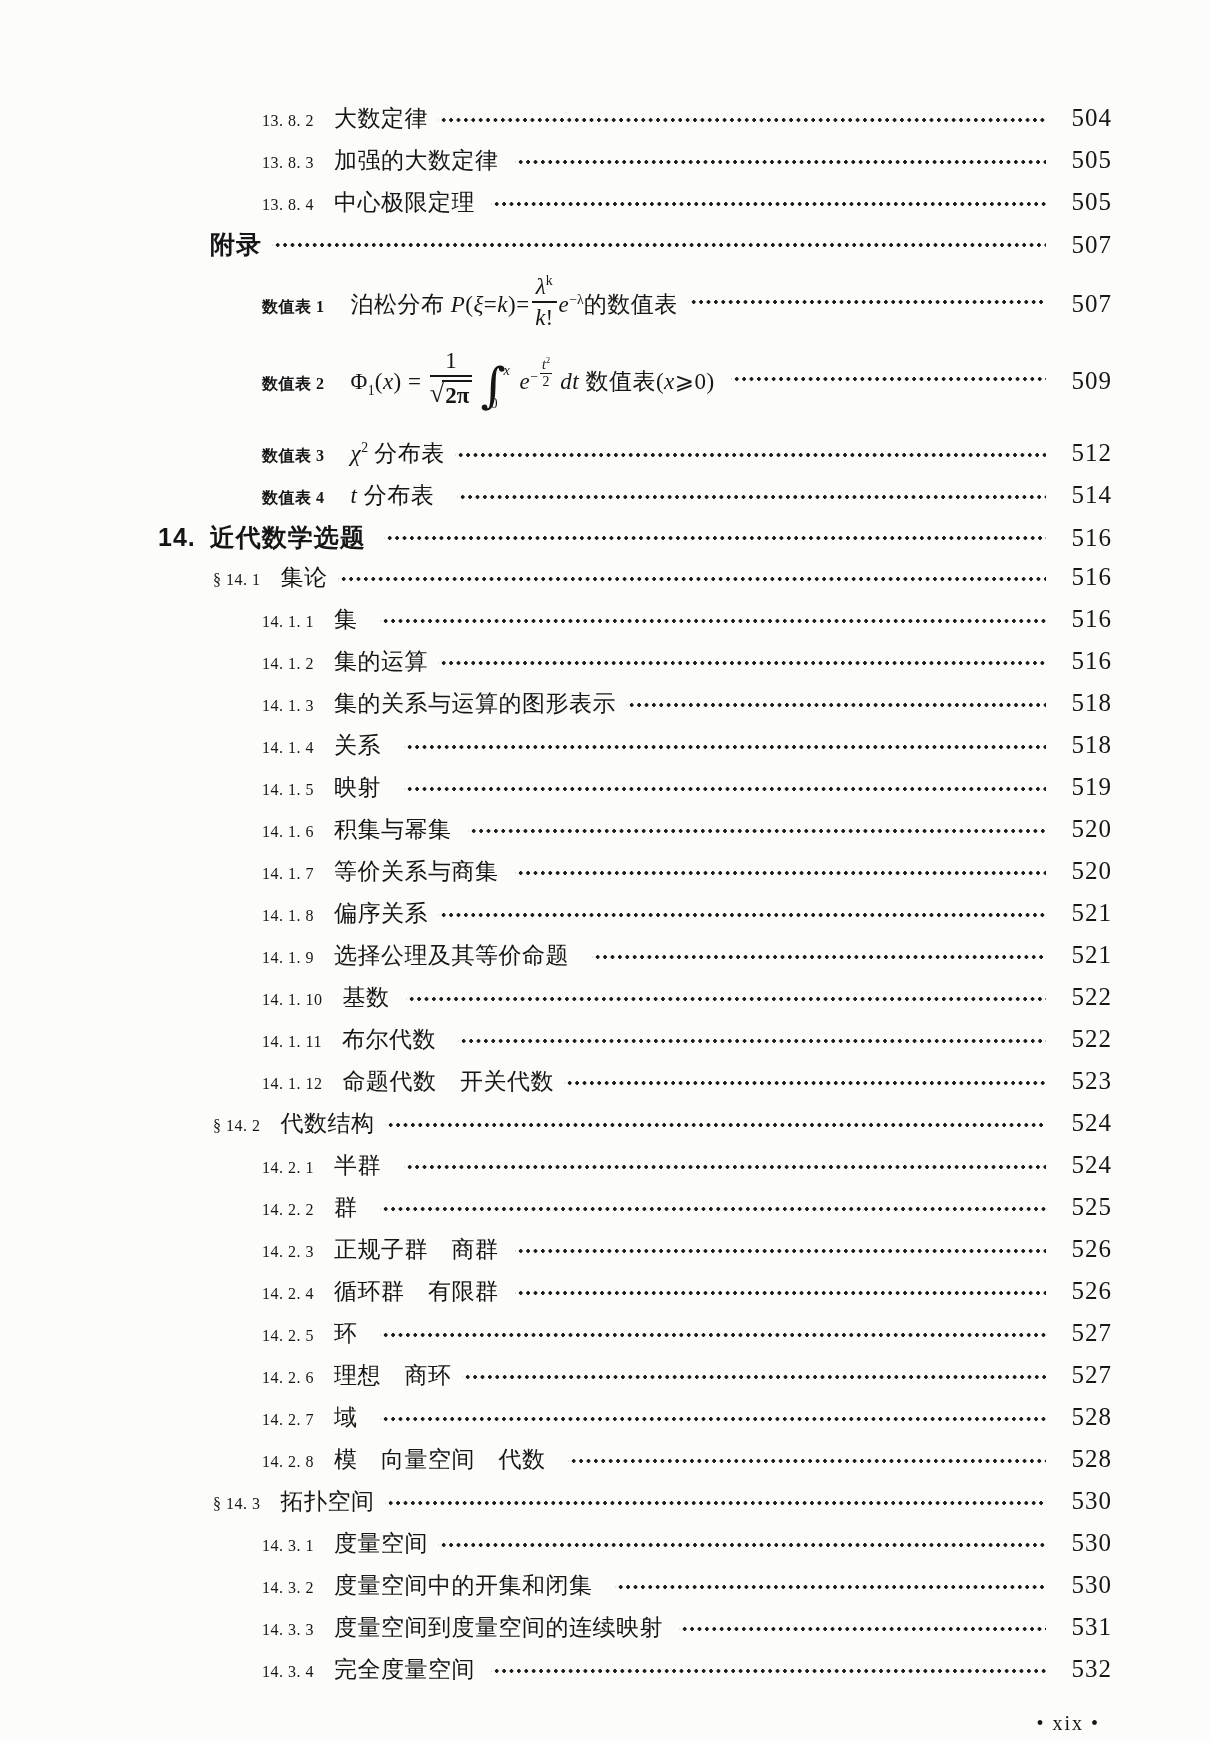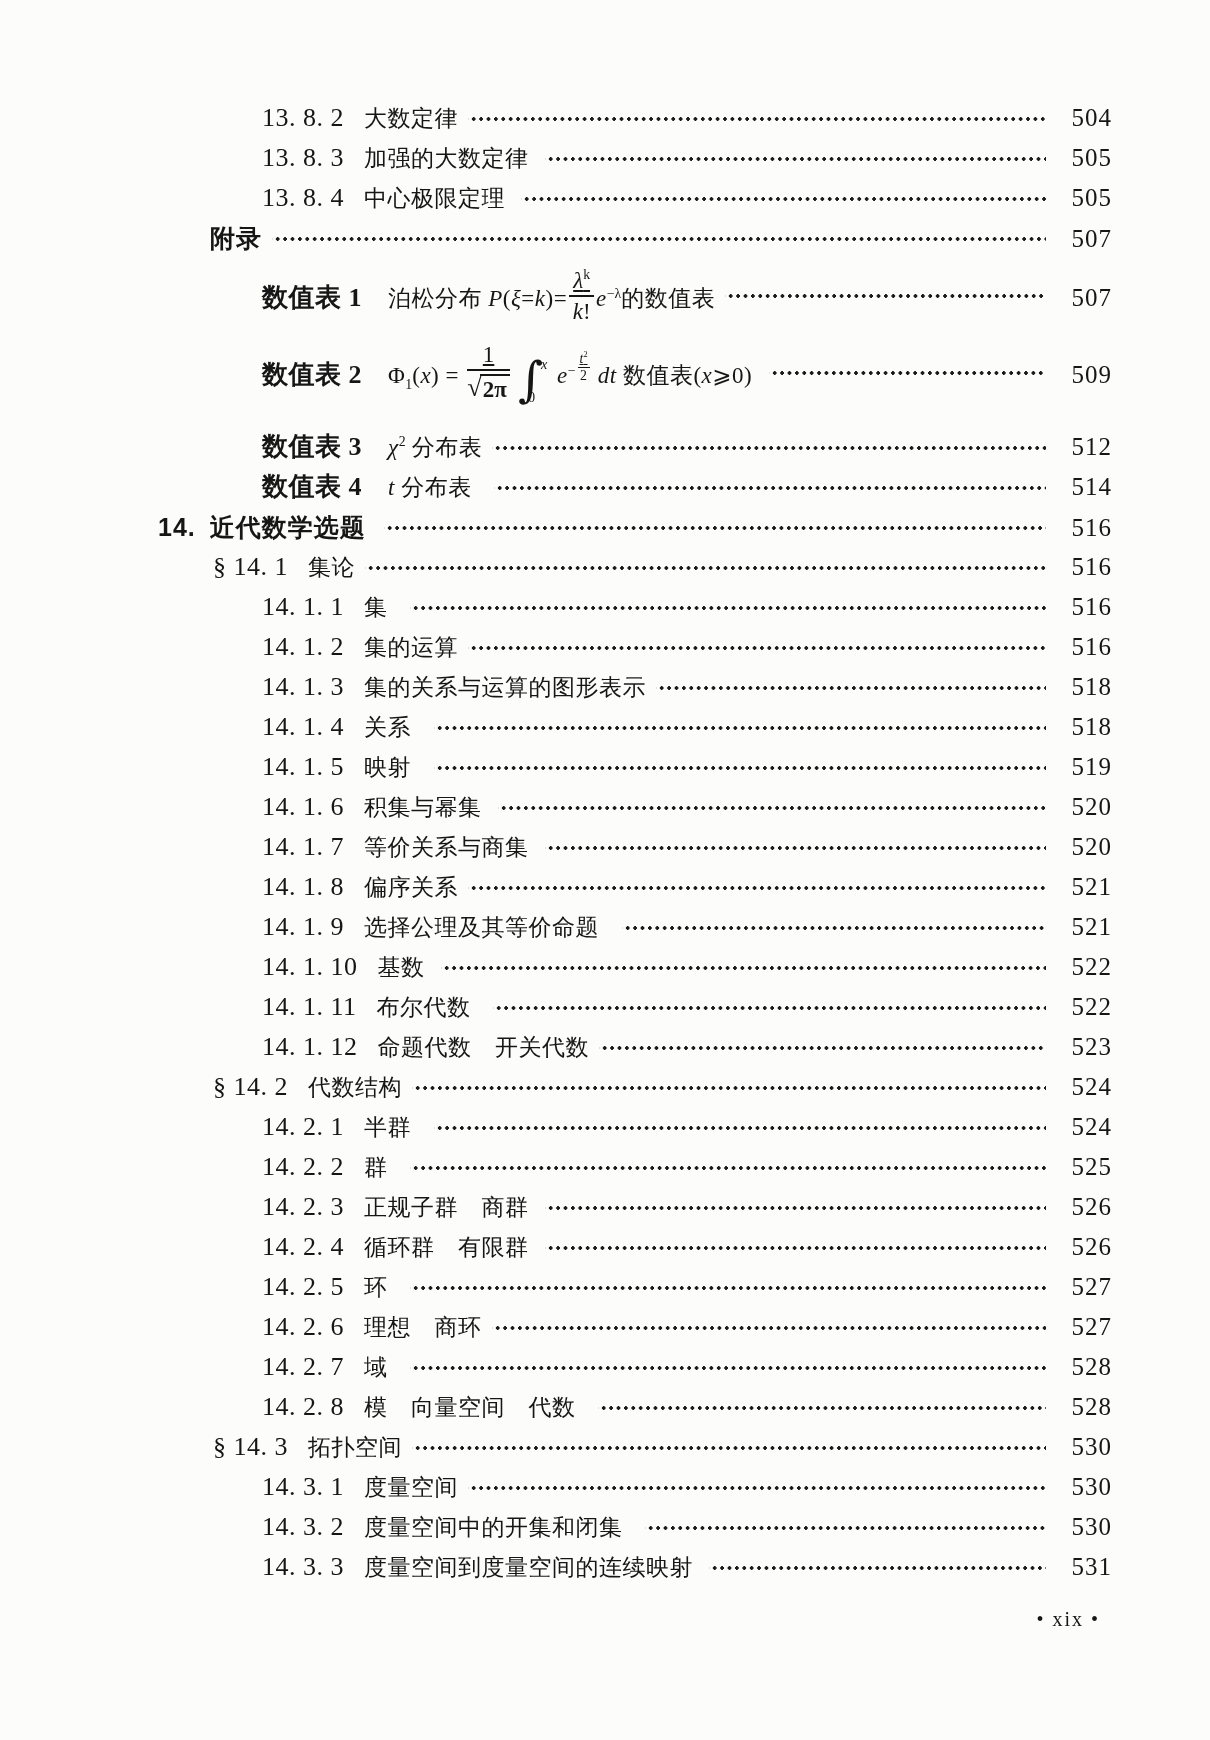--- a/index.html
+++ b/index.html
@@ -19,21 +19,21 @@
   }
   .toc{display:block;}
   .row{
     display:flex;
     align-items:baseline;
     font-size:23px;
     line-height:28px;
     margin-bottom:11px;
     letter-spacing:0.5px;
   }
-  .row .num-label{white-space:pre;margin-right:20px;font-size:26px;}
+  .row .num-label{white-space:pre;margin-right:20px;font-size:16px;}
   .row .title{white-space:pre;}
   .row.sub{margin-left:152px;}
   .row.table{margin-left:152px;}
   .row.section{margin-left:103px;}
   .row.appendix{margin-left:100px;justify-content:space-between;}
   .row.chapter{margin-left:48px;justify-content:center;}
   .row.chapter .num-label{margin-right:14px;}
   .row.chapter .num-label,.row.chapter .title,
   .row.appendix .num-label,.row.appendix .title{
     font-weight:700;
@@ -65,21 +65,21 @@
     font-family:"Liberation Serif","DejaVu Serif",serif;
   }
   
   .mi{font-style:italic;font-family:"Liberation Serif","DejaVu Serif",serif;}
   sup.msup{font-size:0.60em;line-height:0;letter-spacing:0;}
   sub.msub{font-size:0.60em;line-height:0;letter-spacing:0;}
   .frac{
     display:inline-block;text-align:center;vertical-align:-0.55em;
     padding:0 2px;line-height:1;letter-spacing:0;
   }
-  .frac>.fnum{display:block;padding:0 4px 3px;border-bottom:2px solid #161616;text-decoration:underline;}
+  .frac>.fnum{display:block;padding:0 4px 3px;border-bottom:2px solid #161616;}
   .frac>.fden{display:block;padding-top:3px;}
   sup.msup .frac{vertical-align:-0.35em;}
   sup.msup .frac>.fnum{border-bottom-width:1.5px;padding:0 2px 1px;}
   sup.msup .frac>.fden{padding-top:1px;}
   .sqrt{display:inline-flex;align-items:flex-start;letter-spacing:0;}
   .sqrt>.rad{line-height:1;font-size:1.15em;margin-right:-2px;}
   .sqrt>.rdc{border-top:2px solid #161616;padding:2px 3px 0 3px;line-height:1;font-weight:bold;}
   .intg{
     display:inline-block;position:relative;
     margin:0 14px 0 6px;vertical-align:-0.55em;letter-spacing:0;
@@ -302,15 +302,21 @@
         <span class="title">度量空间中的开集和闭集  </span>
         <span class="leader"></span>
         <span class="pg">530</span>
       </div>
       <div class="row sub">
         <span class="num-label">14. 3. 3</span>
         <span class="title">度量空间到度量空间的连续映射 </span>
         <span class="leader"></span>
         <span class="pg">531</span>
       </div>
+      <div class="row sub">
+        <span class="num-label">14. 3. 4</span>
+        <span class="title">完全度量空间 </span>
+        <span class="leader"></span>
+        <span class="pg">532</span>
+      </div>
     </main>
   <div class="footer">•  xix  •</div>
 </div>
 
 </body></html>

